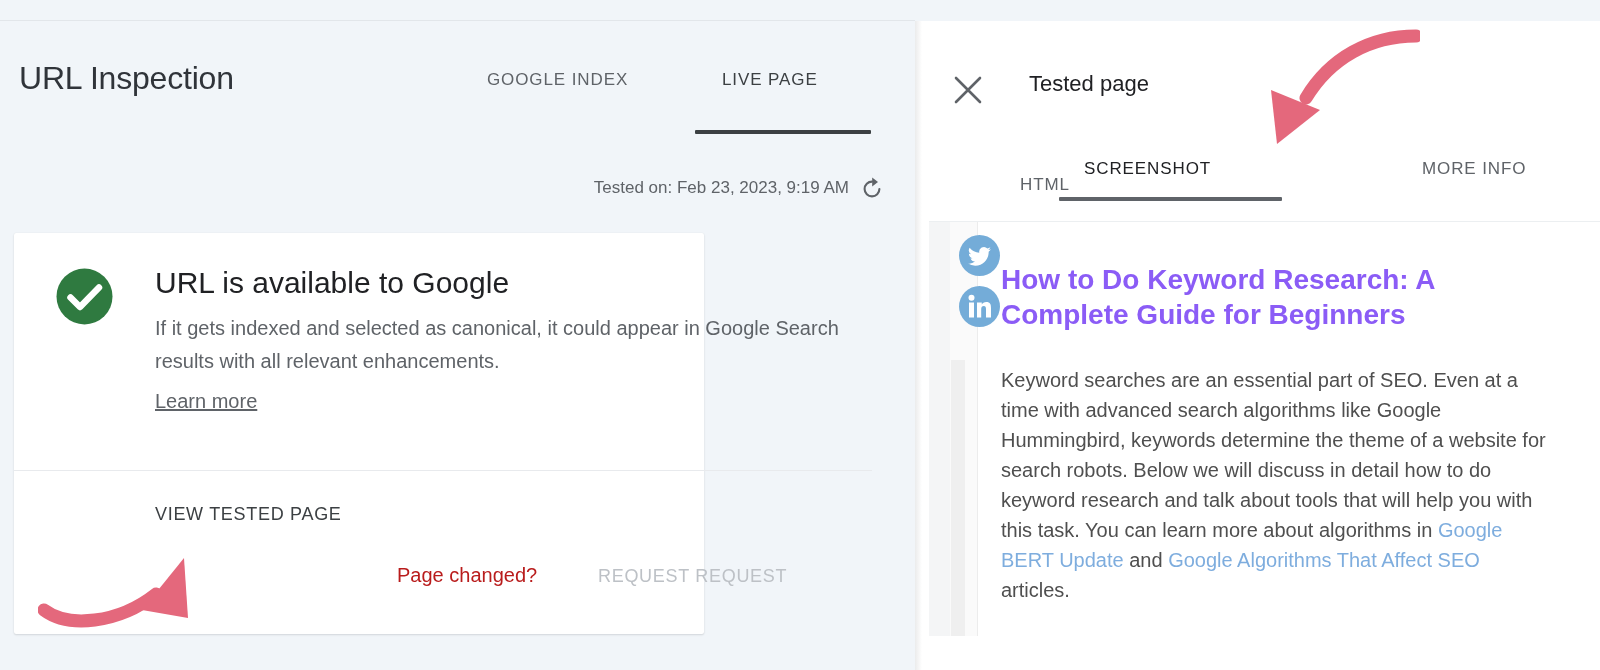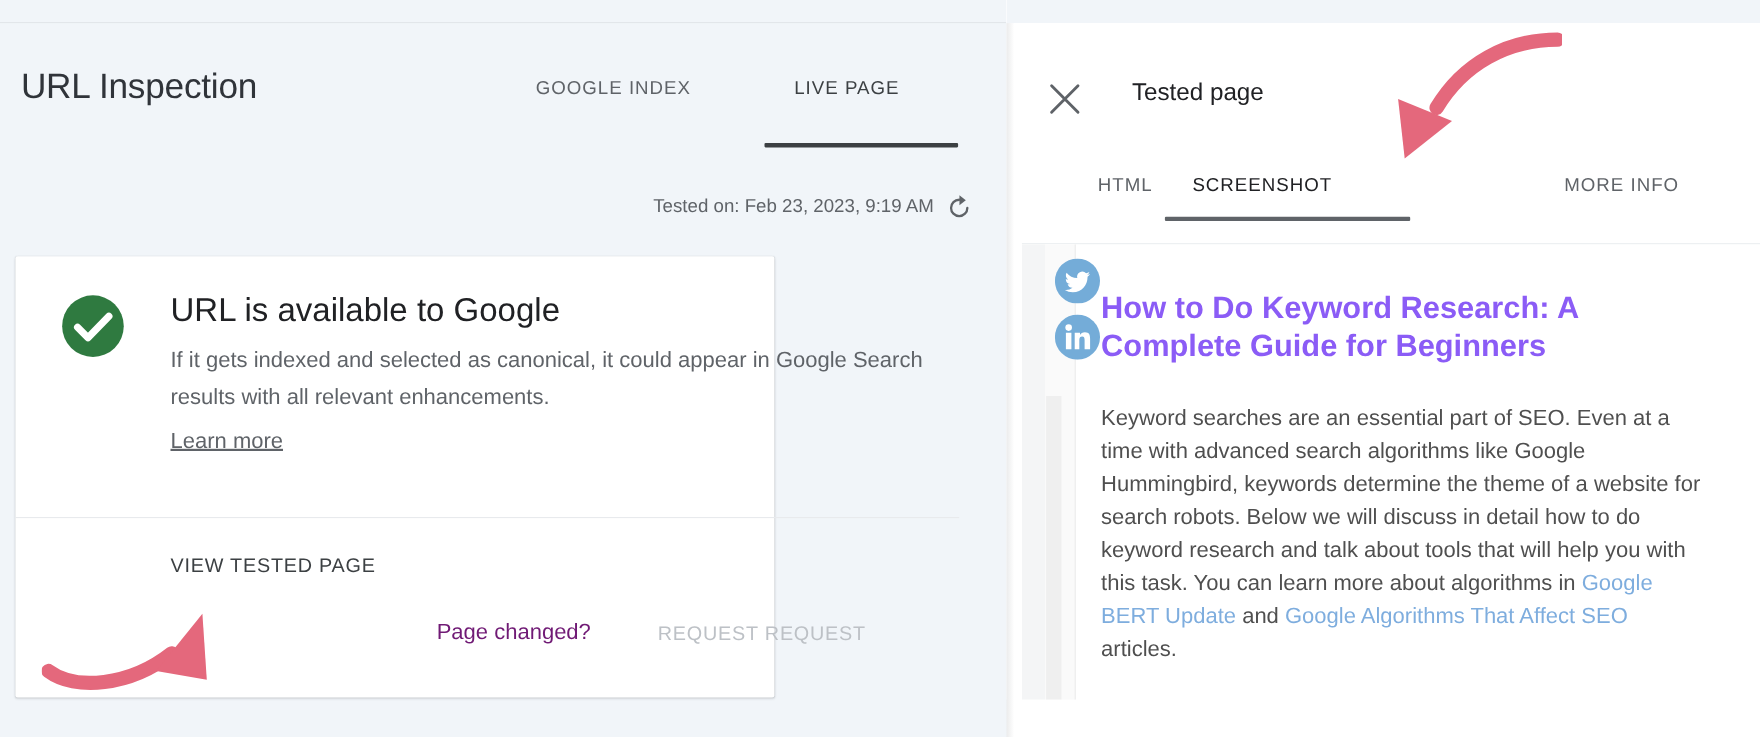--- a/index.html
+++ b/index.html
@@ -160,21 +160,21 @@
     letter-spacing: 0.7px;
     color: #3c4043;
     white-space: nowrap;
     cursor: pointer;
   }
   #page-changed-label {
     position: absolute;
     left: 383px;
     top: 331px;
     font-size: 20px;
-    color: #701a75;
+    color: #b91c1c;
     white-space: nowrap;
   }
   #request-indexing-button {
     position: absolute;
     left: 584px;
     top: 333px;
     font-size: 18px;
     letter-spacing: 0.7px;
     color: #bdc1c6;
     white-space: nowrap;
@@ -242,21 +242,21 @@
   }
   .panel-tab {
     position: absolute;
     top: 138px;
     font-size: 17px;
     letter-spacing: 0.9px;
     color: #5f6368;
     white-space: nowrap;
     cursor: pointer;
   }
-  #panel-tab-html { left: 76px; }
+  #panel-tab-html { left: 98px; margin-top: 16px; }
   #panel-tab-screenshot { left: 162px; color: #202124; }
   #panel-tab-more-info { left: 500px; }
   #screenshot-underline {
     position: absolute;
     left: 137px;
     top: 176px;
     width: 223px;
     height: 4px;
     background: #5f6368;
     border-radius: 1px;

